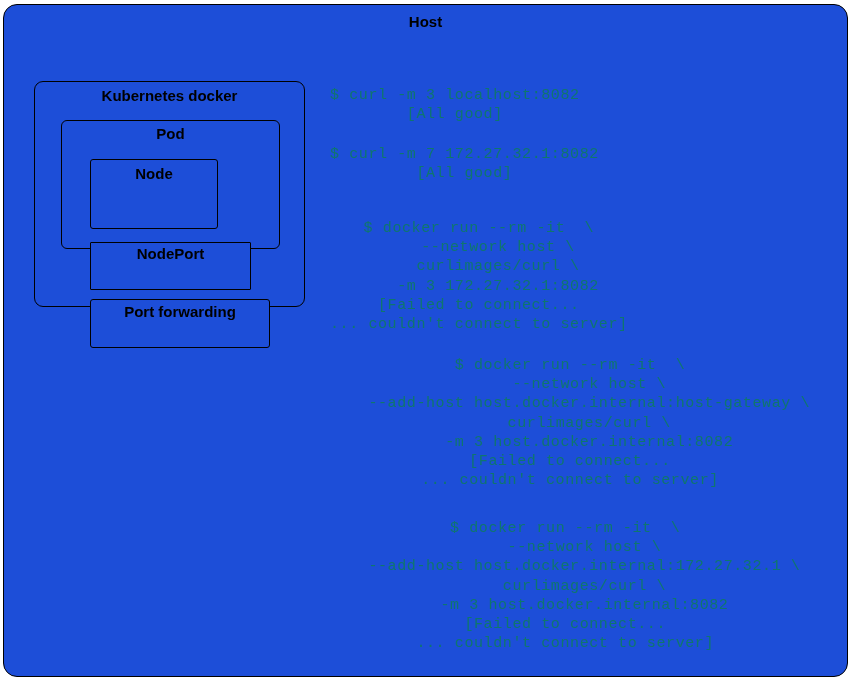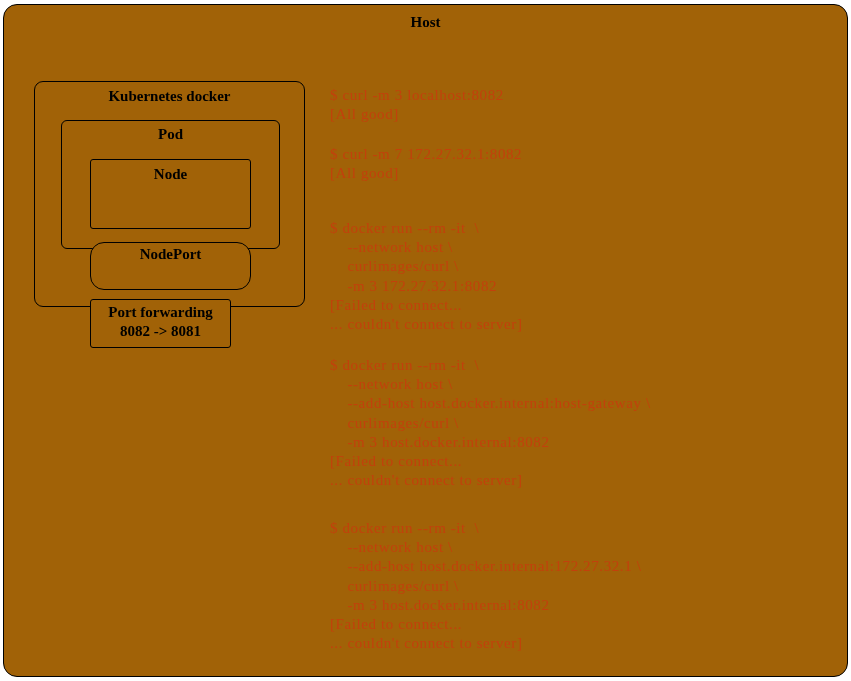--- a/index.html
+++ b/index.html
@@ -11,26 +11,25 @@
     position: relative;
     width: 851px;
     height: 681px;
     background: #ffffff;
     font-family: "Liberation Sans", sans-serif;
     overflow: hidden;
   }
   
   .box {
     position: absolute;
-    background: #a16207;
+    background: #1d4ed8;
     border: 1.5px solid #000000;
     box-sizing: border-box;
     text-align: center;
     color: #000000;
-    font-family: Liberation Serif, serif;
   }
   .box-label {
     font-weight: bold;
     font-size: 15px;
     line-height: 18.5px;
     color: #000000;
   }
   .host-box {
     left: 3px; top: 4px;
     width: 845px; height: 673px;
@@ -50,49 +49,50 @@
     padding-top: 5px;
   }
   .pod-box {
     left: 61px; top: 120px;
     width: 219px; height: 129px;
     border-radius: 6px;
     padding-top: 4px;
   }
   .node-box {
     left: 90px; top: 159px;
-    width: 161px; height: 70px;
+    width: 128px; height: 70px;
     border-radius: 3px;
     padding-top: 5px;
   }
   .nodeport-box {
     left: 90px; top: 242px;
     width: 161px; height: 48px;
-    border-radius: 14px;
+    border-radius: 1px;
     padding-top: 2px;
     z-index: 3;
   }
   .portfwd-box {
     left: 90px; top: 299px;
-    width: 141px; height: 49px;
+    width: 180px; height: 49px;
     border-radius: 3px;
     padding-top: 3px;
     z-index: 3;
   }
   
   .term {
     position: absolute;
     left: 330px;
     margin: 0;
-    font-family: Liberation Serif, serif;
+    font-family: Liberation Mono, monospace;
     font-size: 15px;
     line-height: 19.2px;
     letter-spacing: 0.6px;
-    color: #c2410c;
+    color: #0f766e;
     white-space: pre;
+    text-align: center;
   }
   .term-b1 { top: 86px;  }
   .term-b2 { top: 145px; }
   .term-b3 { top: 219px; }
   .term-b4 { top: 356px; }
   .term-b5 { top: 519px; }
 </style>
 </head>
 <body>
 
@@ -113,21 +113,20 @@
   <div class="box node-box">
     <div class="box-label">Node</div>
   </div>
 
   <div class="box nodeport-box">
     <div class="box-label">NodePort</div>
   </div>
 
   <div class="box portfwd-box">
     <div class="box-label">Port forwarding</div>
-    <div class="box-label">8082 -&gt; 8081</div>
   </div>
 
   <pre class="term term-b1">$ curl -m 3 localhost:8082
 [All good]</pre>
 
   <pre class="term term-b2">$ curl -m 7 172.27.32.1:8082
 [All good]</pre>
 
   <pre class="term term-b3">$ docker run --rm -it  \
     --network host \

